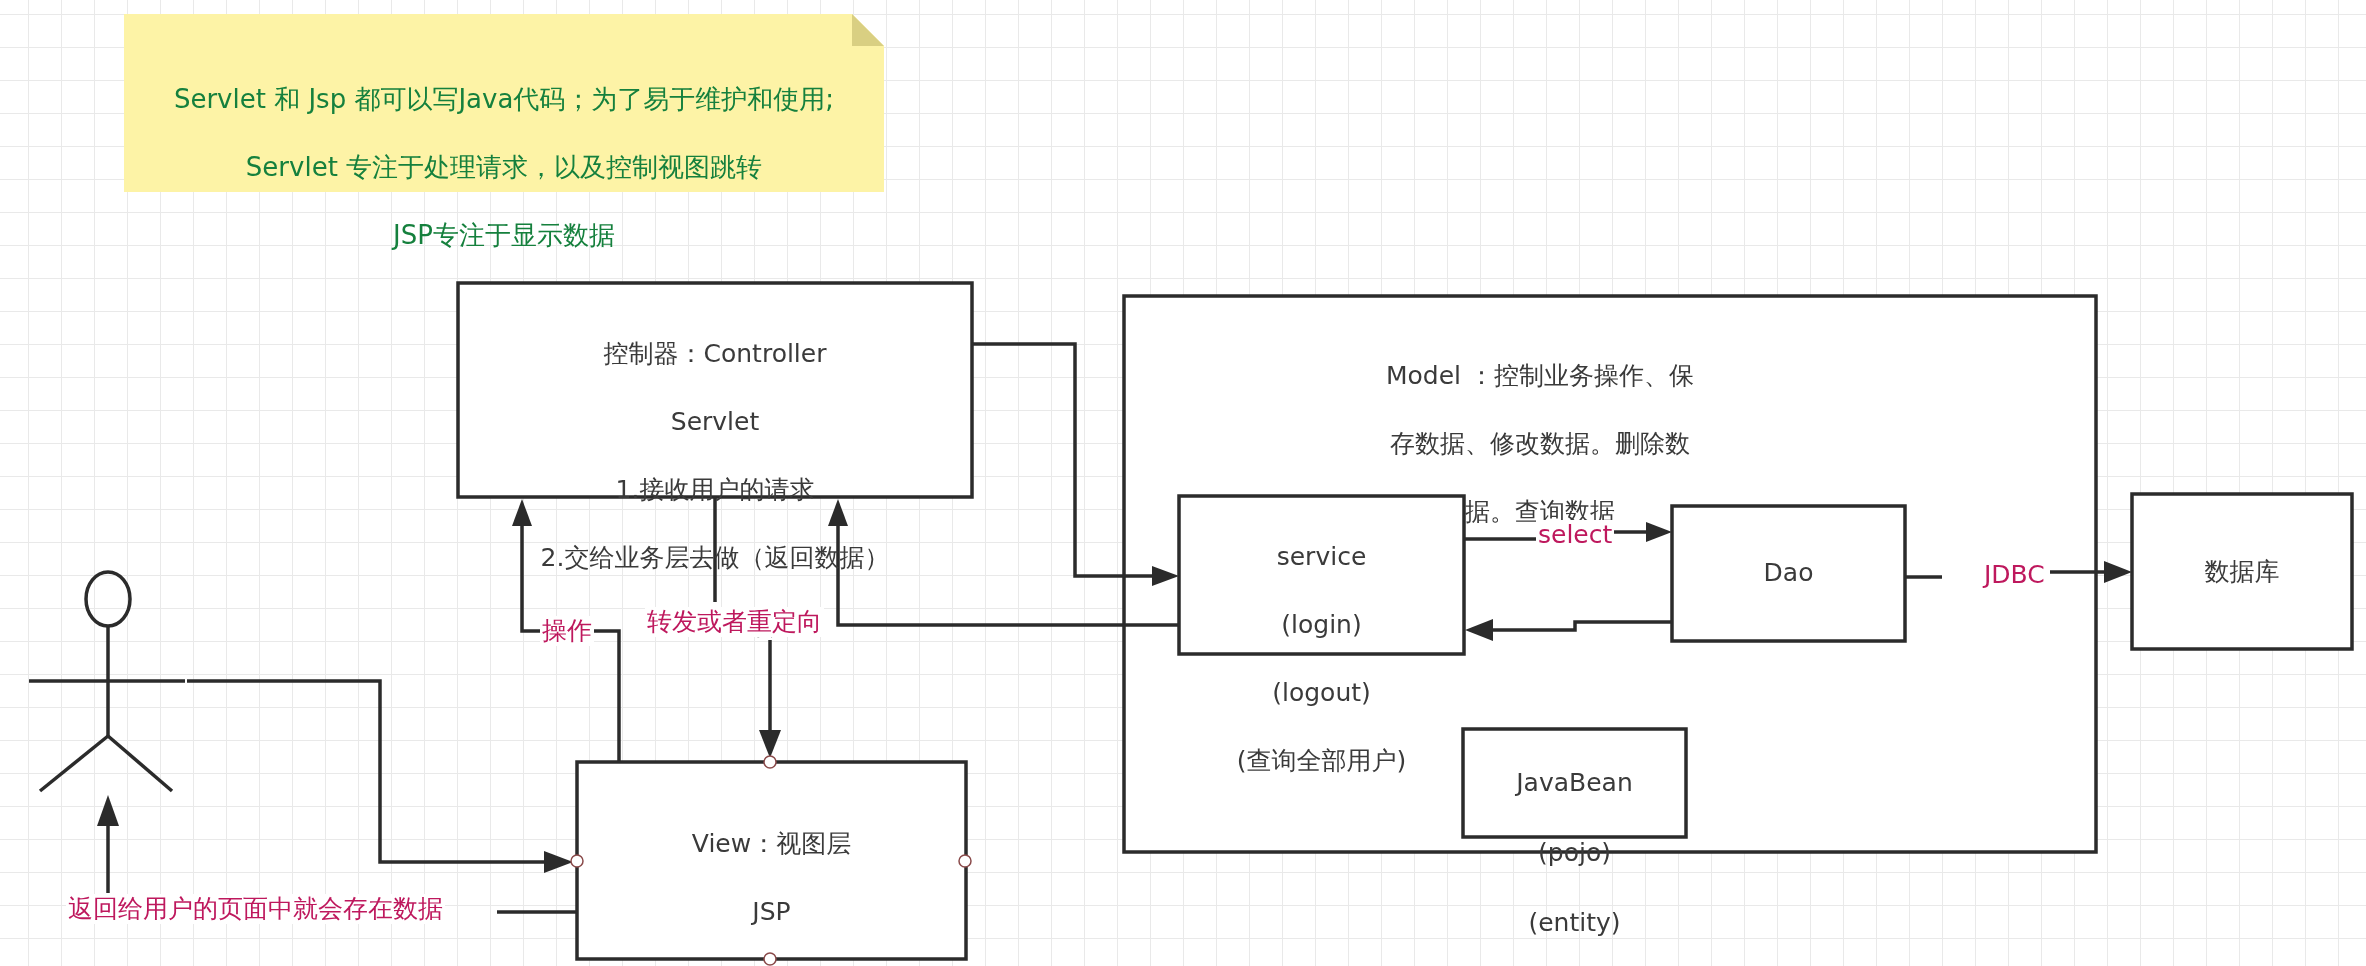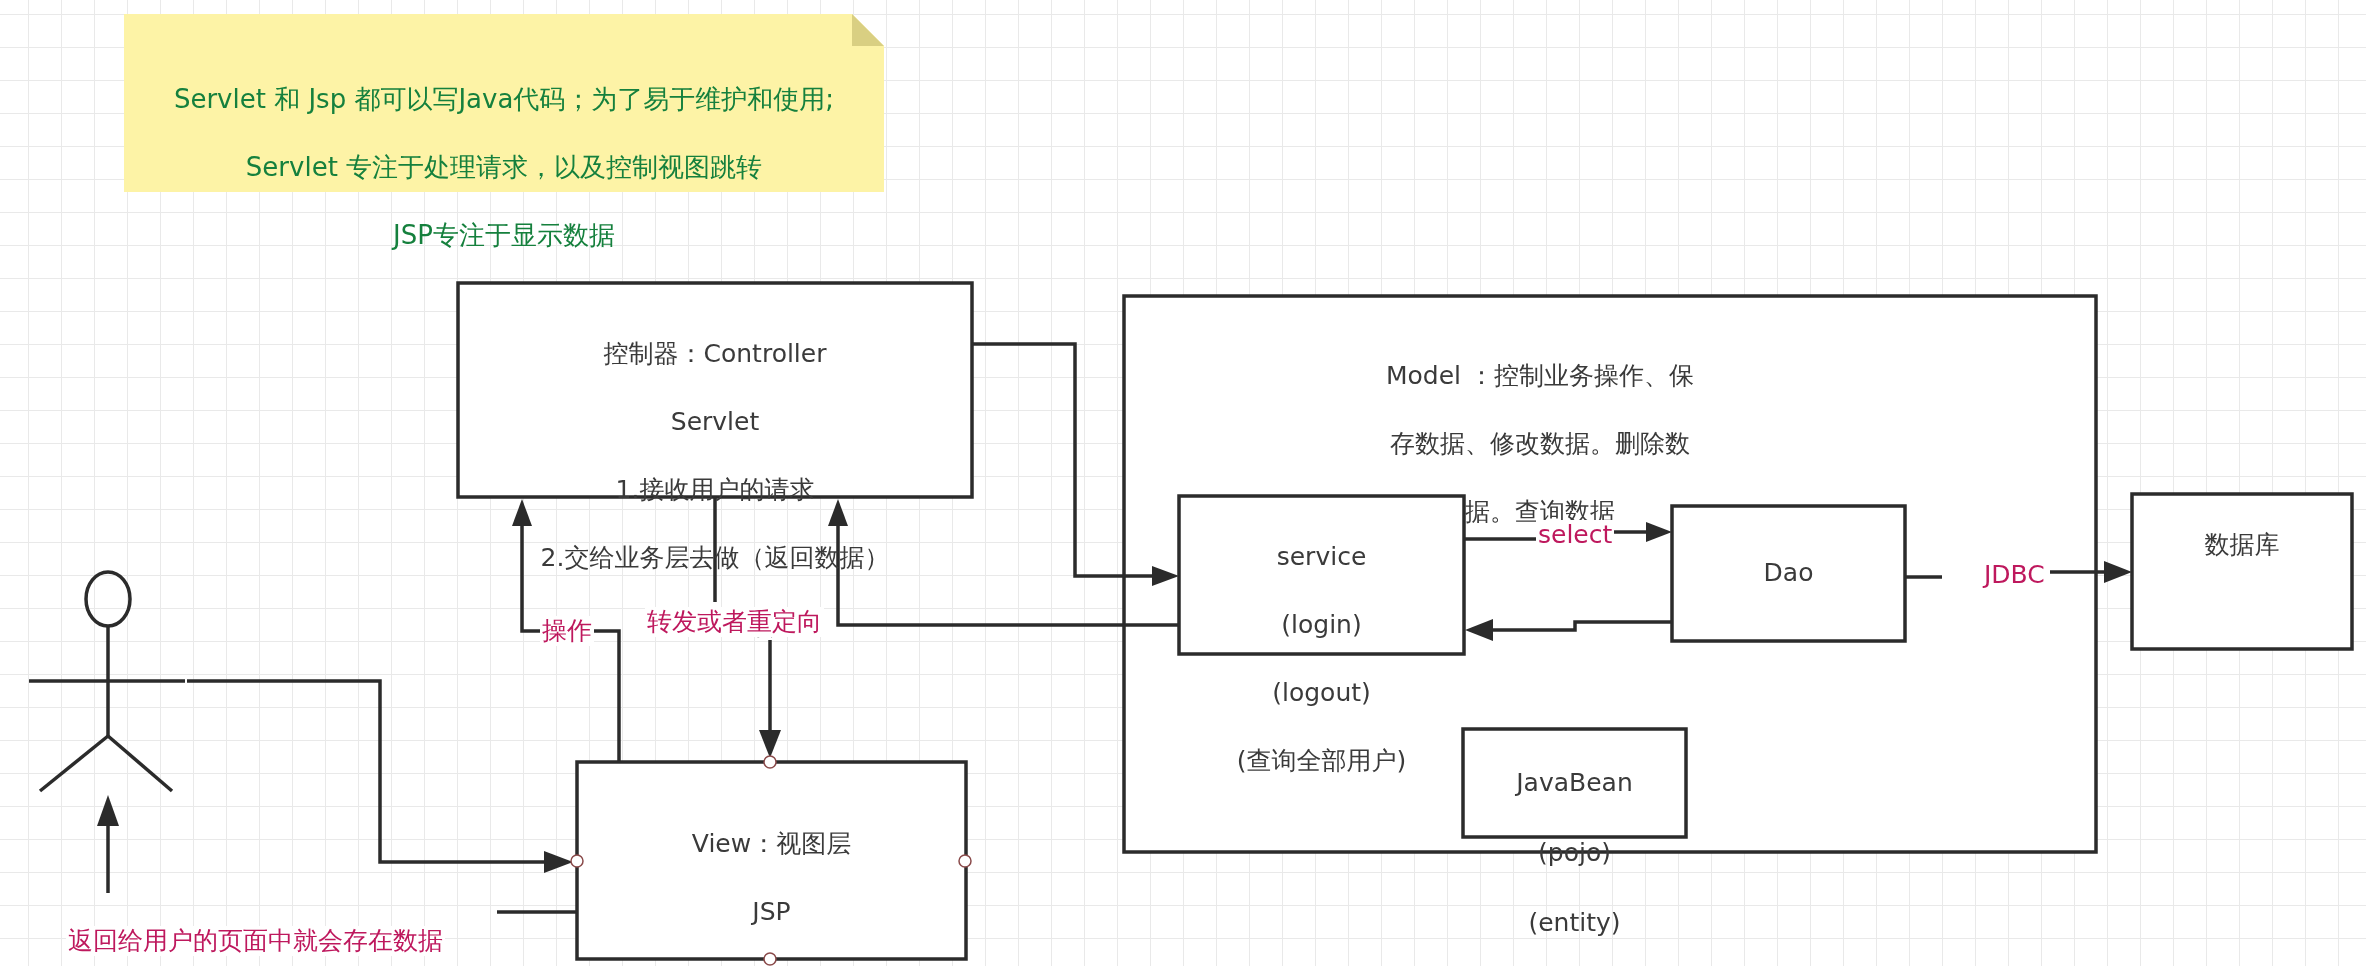--- a/index.html
+++ b/index.html
@@ -115,32 +115,32 @@
 
 <div class="label" style="left:1179px; top:506px; width:285px;">
   <div>service</div>
   <div>(login)</div>
   <div>(logout)</div>
   <div>(查询全部用户)</div>
 </div>
 
 <div class="label" style="left:1672px; top:556px; width:233px;">Dao</div>
 
-<div class="label" style="left:2132px; top:528px; width:220px;">数据库</div>
+<div class="label" style="left:2132px; top:555px; width:220px;">数据库</div>
 
 <div class="label" style="left:1463px; top:730px; width:223px; line-height:35px;">
   <div>JavaBean</div>
   <div>(pojo)</div>
   <div>(entity)</div>
 </div>
 
 <div class="label" style="left:577px; top:793px; width:389px;">
   <div>View：视图层</div>
   <div>JSP</div>
   <div>1. 展示数据模型</div>
   
 </div>
 
 <div class="edge-label" style="left:540px; top:616px;text-align:center;">操作</div>
 <div class="edge-label" style="left:645px; top:607px;">转发或者重定向</div>
 <div class="edge-label" style="left:1536px; top:520px;">select</div>
 <div class="edge-label" style="left:1982px; top:560px;">JDBC</div>
-<div class="edge-label" style="left:66px; top:926px;">返回给用户的页面中就会存在数据</div>
+<div class="edge-label" style="left:66px; top:894px;">返回给用户的页面中就会存在数据</div>
 
 </body></html>

